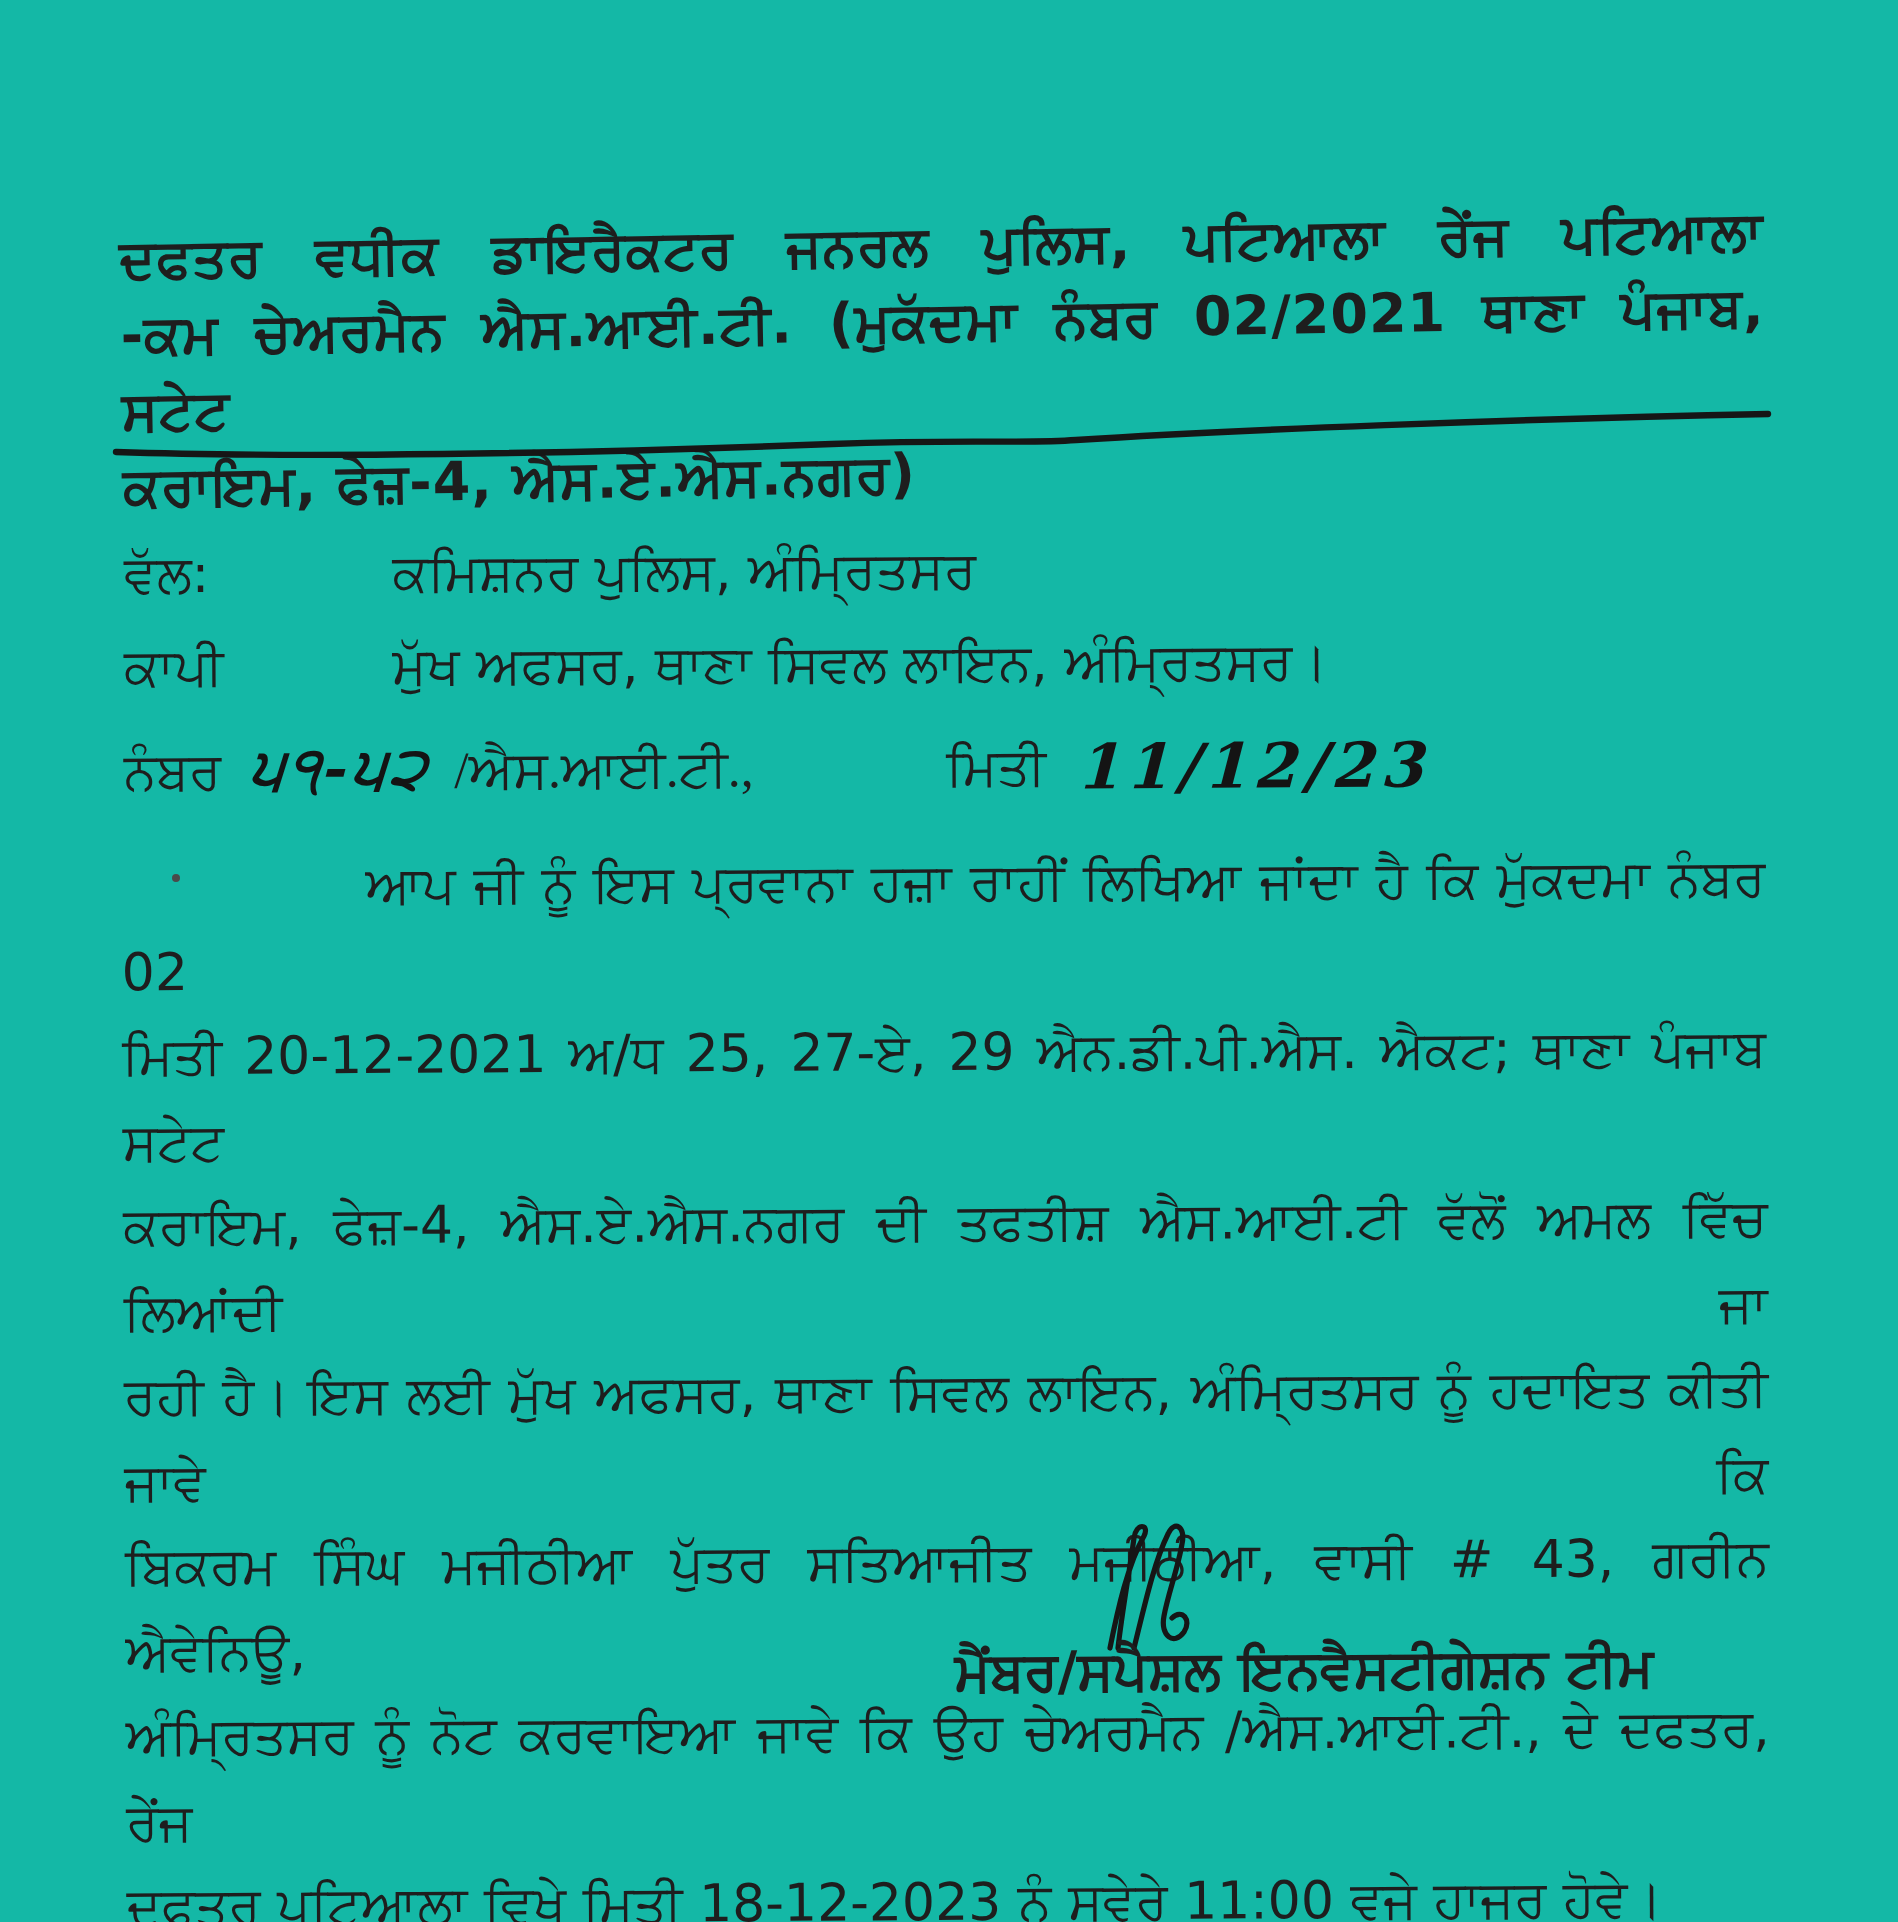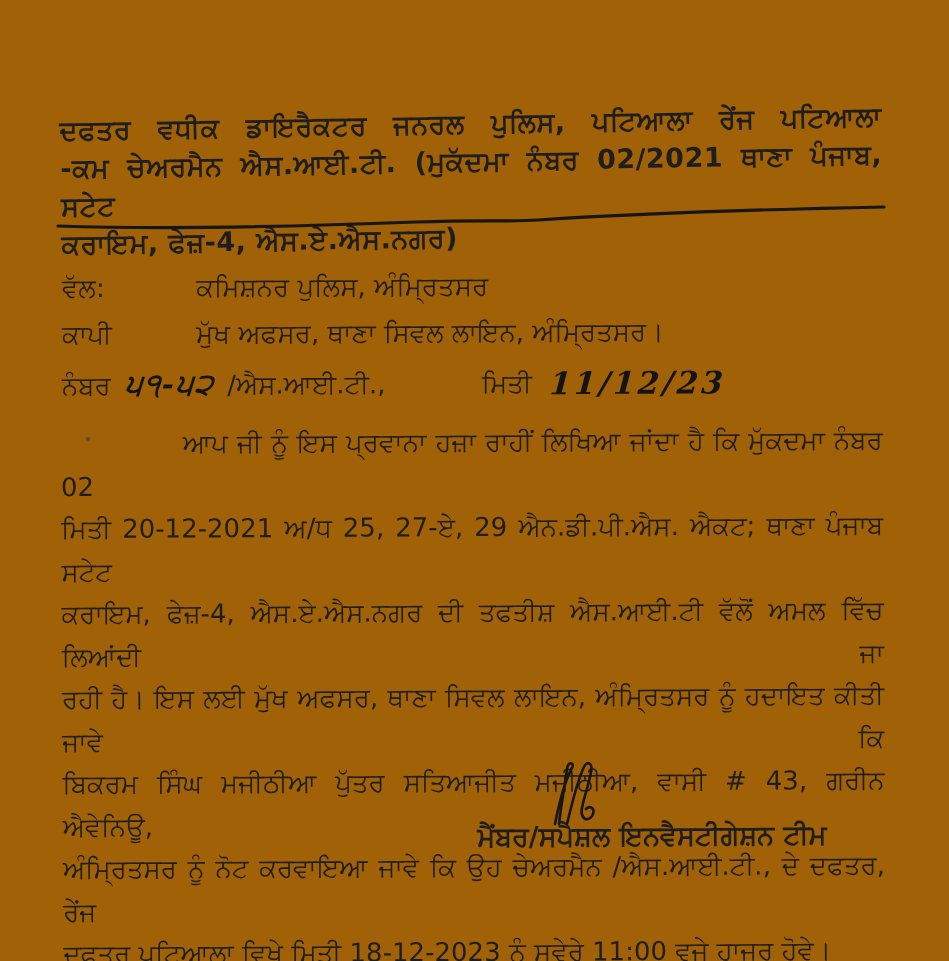--- a/index.html
+++ b/index.html
@@ -1,19 +1,19 @@
 <!DOCTYPE html>
 <html><head>
 <meta charset="utf-8">
 <style>
   html,body{margin:0;padding:0;background:#e9e9e9;}
   .page{
     position:relative;
     width:949px;height:961px;
-    background:#a16207;
+    background:#14b8a6;
     overflow:hidden;
     font-family:"DejaVu Sans","Liberation Sans",sans-serif;
     color:#1e1e1e;
     margin:0 auto;
   }
   
   .letterhead{
     position:absolute;left:62px;top:112px;width:822px;
     font-size:27px;font-weight:bold;line-height:38px;
     letter-spacing:.5px;
@@ -22,21 +22,21 @@
   .letterhead .hline{text-align:justify;text-align-last:justify;}
   .letterhead .hline:last-child{text-align-last:left;}
   
   .head-rule{position:absolute;left:56px;top:196px;}
   
   .row{position:absolute;left:62px;font-size:26px;transform:rotate(-0.3deg);}
   .row .lbl{display:inline-block;width:126px;}
   .to-row{top:272px;}
   .copy-row{top:318px;}
   .ref-row{top:366px;}
-  .ref-row .suffix{margin-left:4px;}
+  .ref-row .suffix{margin-left:4px;font-family:Liberation Serif, serif;}
   .hand{
     font-family:"DejaVu Serif","Liberation Serif",serif;
     font-style:italic;font-weight:bold;color:#141414;
     display:inline-block;transform:skewX(-4deg);
   }
   .hand-no{font-size:29px;letter-spacing:2px;margin-left:6px;}
   .hand-date{font-size:31px;letter-spacing:3px;margin-left:10px;vertical-align:-2px;}
   .ref-row .date-lbl{margin-left:88px;}
   
   .body-par{

